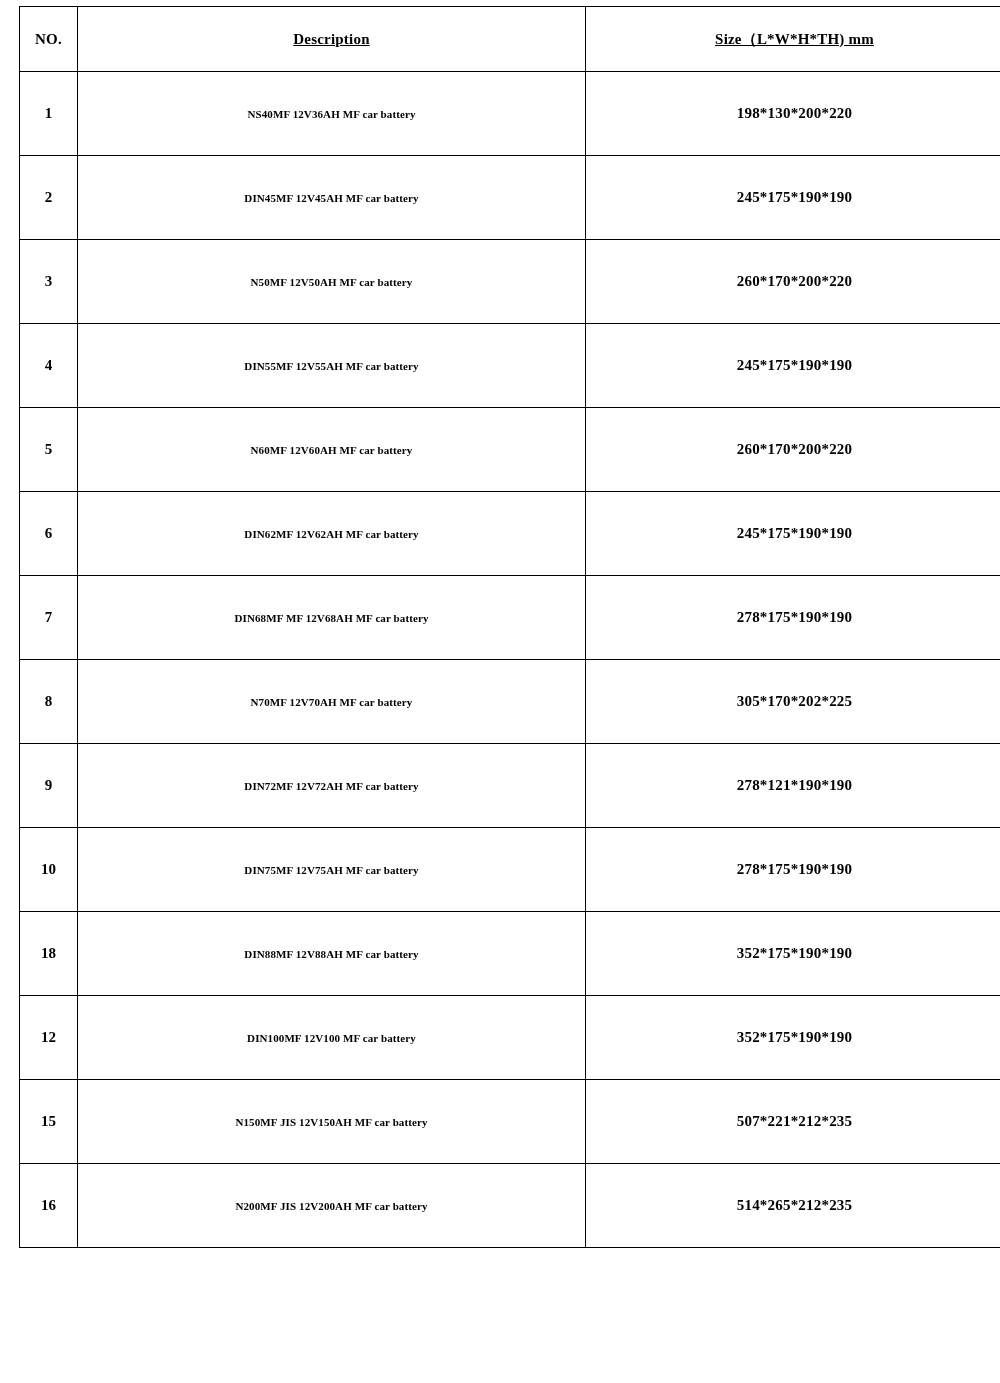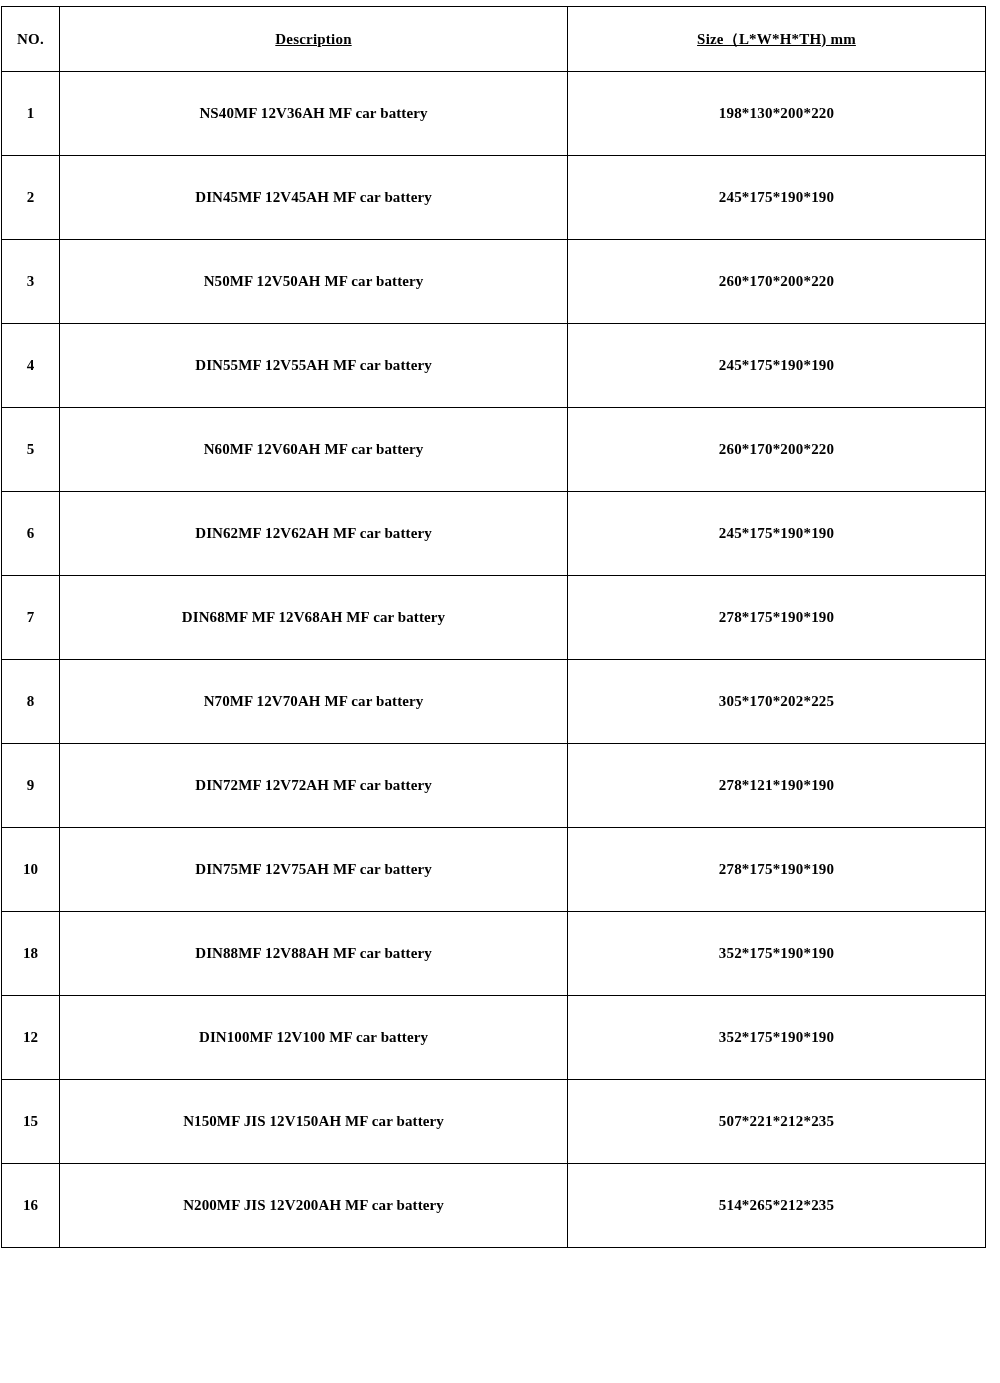--- a/index.html
+++ b/index.html
@@ -11,21 +11,21 @@
     width: 1000px;
     height: 1383px;
     font-family: "Liberation Serif", serif;
     color: #000000;
   }
   .page {
     width: 882px;
     height: 1383px;
     position: relative;
     box-sizing: border-box;
-    padding: 6px 8px 8px 1px;
+    padding: 6px 8px 8px 19px;
   }
   table.spec-table {
     border-collapse: collapse;
     width: 984px;
     margin: 0 auto;
     table-layout: fixed;
   }
   table.spec-table td,
   table.spec-table th {
     border: 1px solid #000000;
@@ -52,21 +52,21 @@
     text-decoration: underline;
   }
   tbody td {
     height: 81px;
     font-size: 15px;
   }
   tbody td.c-no {
     font-size: 15px;
   }
   tbody td.c-desc {
-    font-size: 15px;
+    font-size: 11px;
     letter-spacing: 0.1px;
   }
   tbody td.c-size {
     font-size: 15px;
     letter-spacing: 0.2px;
   }
 </style>
 </head>
 <body>
 

